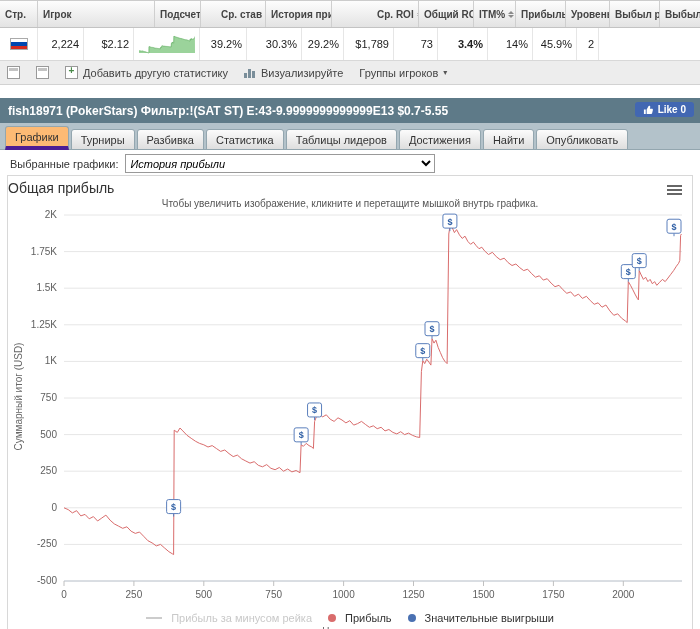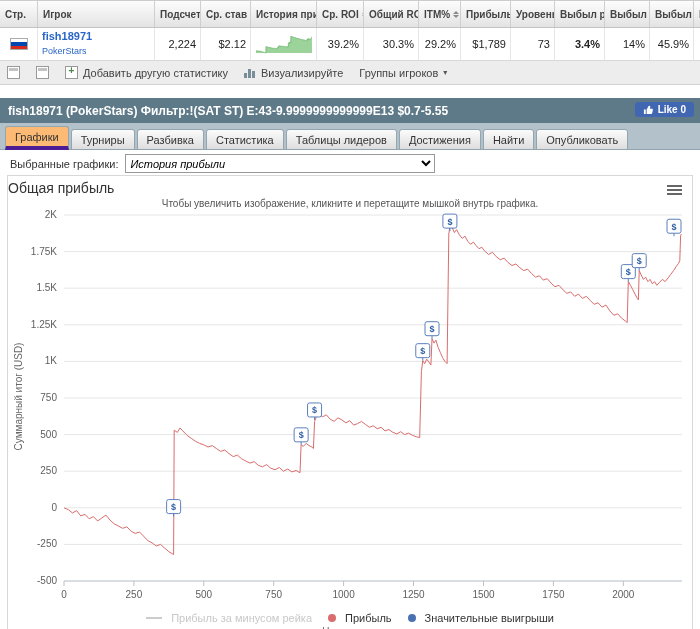--- a/index.html
+++ b/index.html
@@ -70,31 +70,31 @@
   <div class="thead" id="thead">
       <div class="th" style="width: 38px;">
         <span>Стр.</span>
       </div>
       <div class="th" style="width: 117px;">
         <span>Игрок</span>
       </div>
       <div class="th" style="width: 46px;">
         <span>Подсчет</span>
       </div>
-      <div class="th" style="width: 50px;">
+      <div class="th" style="width: 50px; margin-left: 15px;">
         <span>Ср. став</span>
         <span class="sort">
           <i class="up"></i>
           <i class="dn"></i>
         </span>
       </div>
       <div class="th" style="width: 66px;">
         <span>История приб</span>
       </div>
-      <div class="th" style="width: 47px;">
+      <div class="th" style="width: 47px; margin-left: 40px;">
         <span>Ср. ROI</span>
         <span class="sort">
           <i class="up"></i>
           <i class="dn"></i>
         </span>
       </div>
       <div class="th" style="width: 55px;">
         <span>Общий ROI</span>
       </div>
       <div class="th" style="width: 42px;">
@@ -131,23 +131,20 @@
         <span>Вы</span>
       </div>
     </div>
   <div class="trow" id="trow">
       <div class="td center" style="width: 38px;">
         <span class="flag">
           <i class="f-w"></i>
           <i class="f-b"></i>
           <i class="f-r"></i>
         </span>
-      </div>
-      <div class="td left" style="width: 117px;">
-        <span class="pcell"><a class="pname">fish18971</a><br><a class="psite">PokerStars</a></span>
       </div>
       <div class="td" style="width: 46px;">2,224</div>
       <div class="td" style="width: 50px;">$2.12</div>
       <div class="td" style="width: 66px;">
         <svg id="spark" width="58" height="22">
           <polygon points="1,20 1.0,17.6 1.4,17.7 1.8,17.9 2.1,17.8 2.5,18.0 2.9,17.9 3.3,18.2 3.7,18.1 4.0,18.3 4.4,18.1 4.8,18.0 5.2,18.2 5.6,18.4 5.9,18.5 6.3,18.7 6.7,18.6 7.1,18.8 7.5,18.9 7.8,18.8 8.2,19.1 8.6,19.3 9.0,19.4 9.4,19.6 9.7,19.5 10.1,19.7 10.5,19.9 10.8,20.0 10.9,20.0 11.0,13.6 11.3,13.7 11.5,13.5 11.8,13.7 12.1,13.9 12.5,14.0 12.9,14.2 13.3,14.3 13.7,14.4 14.0,14.5 14.4,14.4 14.8,14.6 15.2,14.7 15.6,14.6 16.0,14.8 16.3,15.0 16.7,14.9 17.1,15.1 17.5,15.2 17.9,15.3 18.2,15.2 18.6,15.4 19.0,15.5 19.4,15.4 19.8,15.6 20.1,15.7 20.5,15.5 20.9,15.7 21.3,15.6 21.7,15.8 22.0,15.7 22.4,15.8 22.5,14.4 22.7,14.5 22.9,14.3 23.2,14.4 23.5,14.5 23.6,14.6 23.7,13.2 23.9,12.9 24.2,12.8 24.4,13.0 24.8,12.8 25.1,13.1 25.5,13.2 25.8,13.0 26.2,13.1 26.5,13.3 26.9,13.1 27.3,13.4 27.6,13.3 28.0,13.2 28.3,13.3 28.7,13.5 29.0,13.4 29.4,13.6 29.7,13.5 30.1,13.7 30.4,13.6 30.8,13.7 31.2,13.8 31.5,13.7 31.9,13.9 32.2,13.8 32.6,13.9 32.9,14.0 33.2,14.0 33.4,10.6 33.5,10.1 33.7,10.2 33.9,10.0 34.1,10.2 34.2,10.3 34.3,9.0 34.5,9.2 34.7,9.0 34.9,9.4 35.1,9.7 35.3,9.9 35.5,10.1 35.7,10.2 35.9,3.6 36.0,3.0 36.2,3.3 36.4,3.5 36.6,3.4 36.8,3.6 37.1,3.8 37.3,3.7 37.6,4.0 37.8,4.1 38.1,4.0 38.4,4.2 38.6,4.3 38.9,4.3 39.1,4.5 39.5,4.6 39.8,4.5 40.2,4.8 40.5,4.9 40.9,4.8 41.2,5.1 41.6,5.2 41.9,5.1 42.3,5.3 42.7,5.5 43.0,5.4 43.4,5.6 43.7,5.8 44.1,5.7 44.4,6.0 44.8,5.9 45.1,6.1 45.5,6.3 45.9,6.2 46.2,6.4 46.6,6.6 46.9,6.6 47.3,6.8 47.6,6.7 48.0,6.9 48.3,6.8 48.7,7.0 49.0,7.2 49.4,7.1 49.8,7.3 50.1,7.2 50.5,7.5 50.8,7.8 51.2,7.7 51.5,7.9 51.9,8.1 52.0,8.1 52.1,6.0 52.3,6.2 52.5,6.4 52.7,6.7 52.9,6.9 53.0,7.0 53.1,5.5 53.3,5.7 53.5,5.9 53.7,5.8 53.9,6.0 54.1,5.9 54.3,6.1 54.5,6.0 54.7,6.2 55.0,6.1 55.2,5.9 55.5,6.0 55.7,5.8 56.0,5.7 56.2,5.5 56.5,5.2 56.7,5.1 56.8,4.9 56.9,3.7 56.9,3.6 57,20" fill="#9bd39b"></polygon>
           <polyline points="1.0,17.6 1.4,17.7 1.8,17.9 2.1,17.8 2.5,18.0 2.9,17.9 3.3,18.2 3.7,18.1 4.0,18.3 4.4,18.1 4.8,18.0 5.2,18.2 5.6,18.4 5.9,18.5 6.3,18.7 6.7,18.6 7.1,18.8 7.5,18.9 7.8,18.8 8.2,19.1 8.6,19.3 9.0,19.4 9.4,19.6 9.7,19.5 10.1,19.7 10.5,19.9 10.8,20.0 10.9,20.0 11.0,13.6 11.3,13.7 11.5,13.5 11.8,13.7 12.1,13.9 12.5,14.0 12.9,14.2 13.3,14.3 13.7,14.4 14.0,14.5 14.4,14.4 14.8,14.6 15.2,14.7 15.6,14.6 16.0,14.8 16.3,15.0 16.7,14.9 17.1,15.1 17.5,15.2 17.9,15.3 18.2,15.2 18.6,15.4 19.0,15.5 19.4,15.4 19.8,15.6 20.1,15.7 20.5,15.5 20.9,15.7 21.3,15.6 21.7,15.8 22.0,15.7 22.4,15.8 22.5,14.4 22.7,14.5 22.9,14.3 23.2,14.4 23.5,14.5 23.6,14.6 23.7,13.2 23.9,12.9 24.2,12.8 24.4,13.0 24.8,12.8 25.1,13.1 25.5,13.2 25.8,13.0 26.2,13.1 26.5,13.3 26.9,13.1 27.3,13.4 27.6,13.3 28.0,13.2 28.3,13.3 28.7,13.5 29.0,13.4 29.4,13.6 29.7,13.5 30.1,13.7 30.4,13.6 30.8,13.7 31.2,13.8 31.5,13.7 31.9,13.9 32.2,13.8 32.6,13.9 32.9,14.0 33.2,14.0 33.4,10.6 33.5,10.1 33.7,10.2 33.9,10.0 34.1,10.2 34.2,10.3 34.3,9.0 34.5,9.2 34.7,9.0 34.9,9.4 35.1,9.7 35.3,9.9 35.5,10.1 35.7,10.2 35.9,3.6 36.0,3.0 36.2,3.3 36.4,3.5 36.6,3.4 36.8,3.6 37.1,3.8 37.3,3.7 37.6,4.0 37.8,4.1 38.1,4.0 38.4,4.2 38.6,4.3 38.9,4.3 39.1,4.5 39.5,4.6 39.8,4.5 40.2,4.8 40.5,4.9 40.9,4.8 41.2,5.1 41.6,5.2 41.9,5.1 42.3,5.3 42.7,5.5 43.0,5.4 43.4,5.6 43.7,5.8 44.1,5.7 44.4,6.0 44.8,5.9 45.1,6.1 45.5,6.3 45.9,6.2 46.2,6.4 46.6,6.6 46.9,6.6 47.3,6.8 47.6,6.7 48.0,6.9 48.3,6.8 48.7,7.0 49.0,7.2 49.4,7.1 49.8,7.3 50.1,7.2 50.5,7.5 50.8,7.8 51.2,7.7 51.5,7.9 51.9,8.1 52.0,8.1 52.1,6.0 52.3,6.2 52.5,6.4 52.7,6.7 52.9,6.9 53.0,7.0 53.1,5.5 53.3,5.7 53.5,5.9 53.7,5.8 53.9,6.0 54.1,5.9 54.3,6.1 54.5,6.0 54.7,6.2 55.0,6.1 55.2,5.9 55.5,6.0 55.7,5.8 56.0,5.7 56.2,5.5 56.5,5.2 56.7,5.1 56.8,4.9 56.9,3.7 56.9,3.6" fill="none" stroke="#68b368" stroke-width="0.8"></polyline>
         </svg>
       </div>
       <div class="td" style="width: 47px; text-align: right;">39.2%</div>

